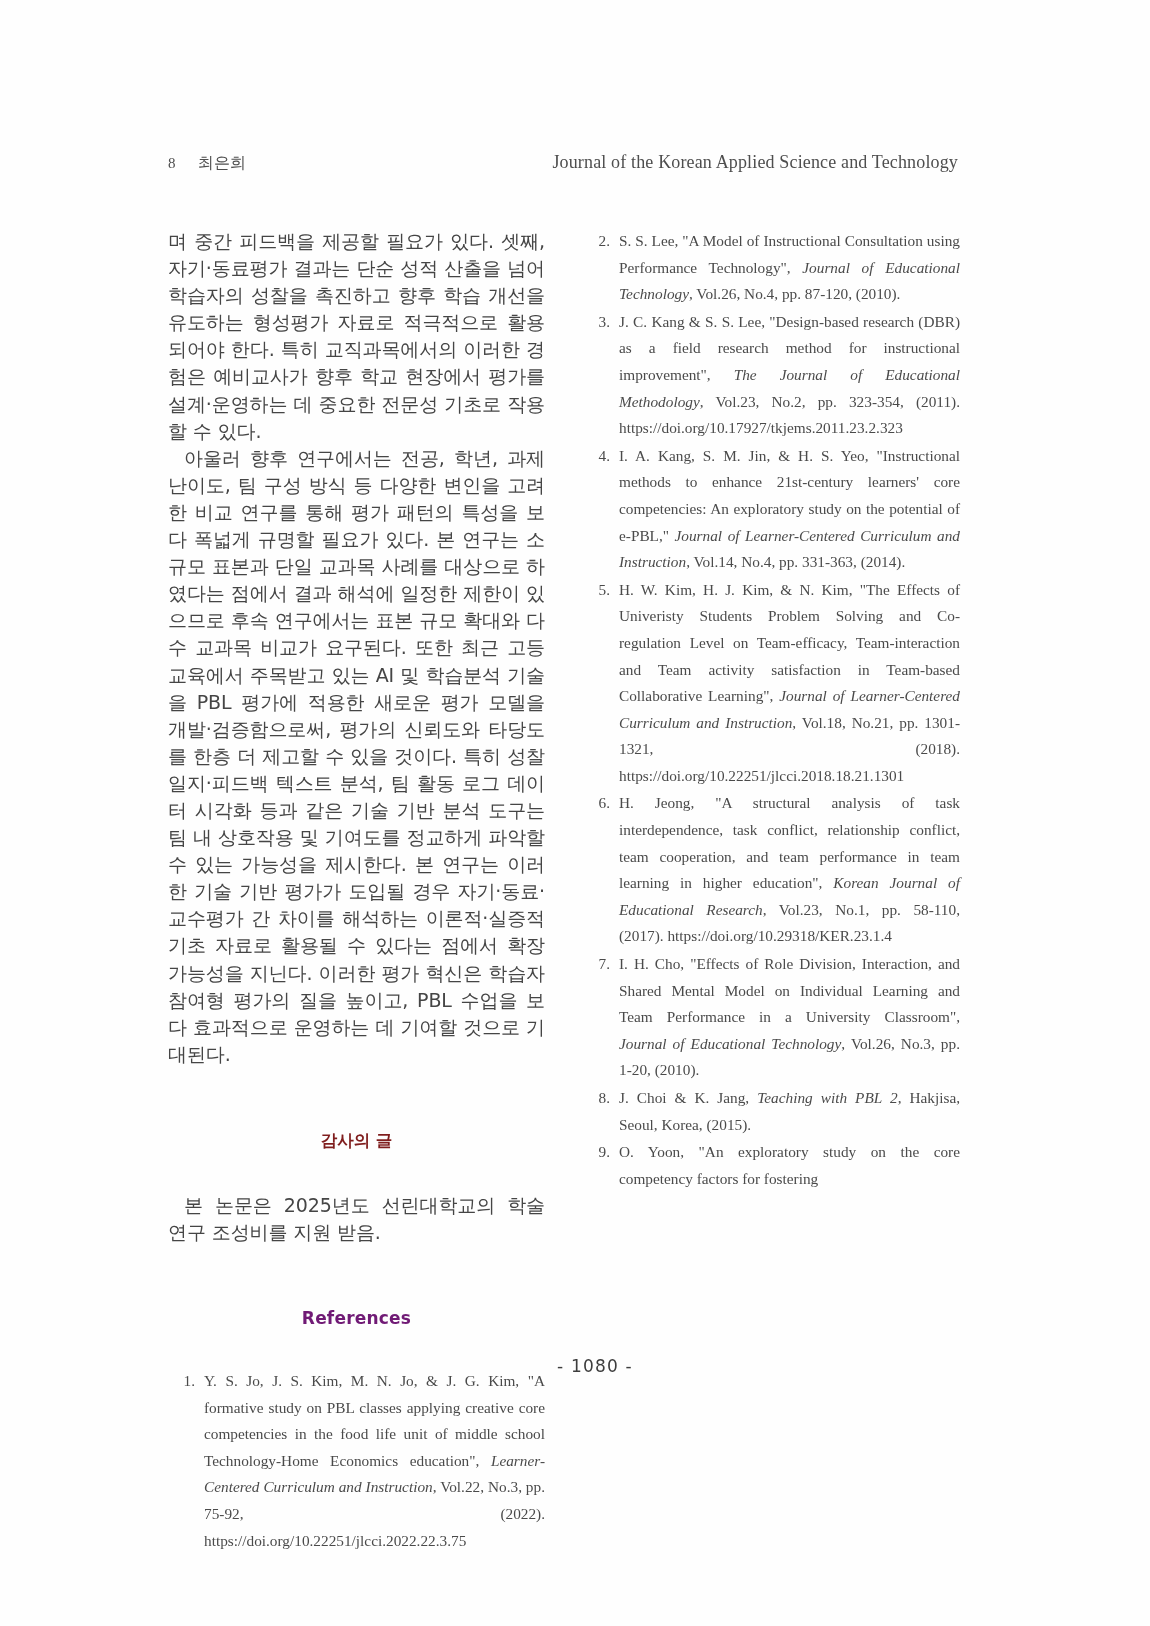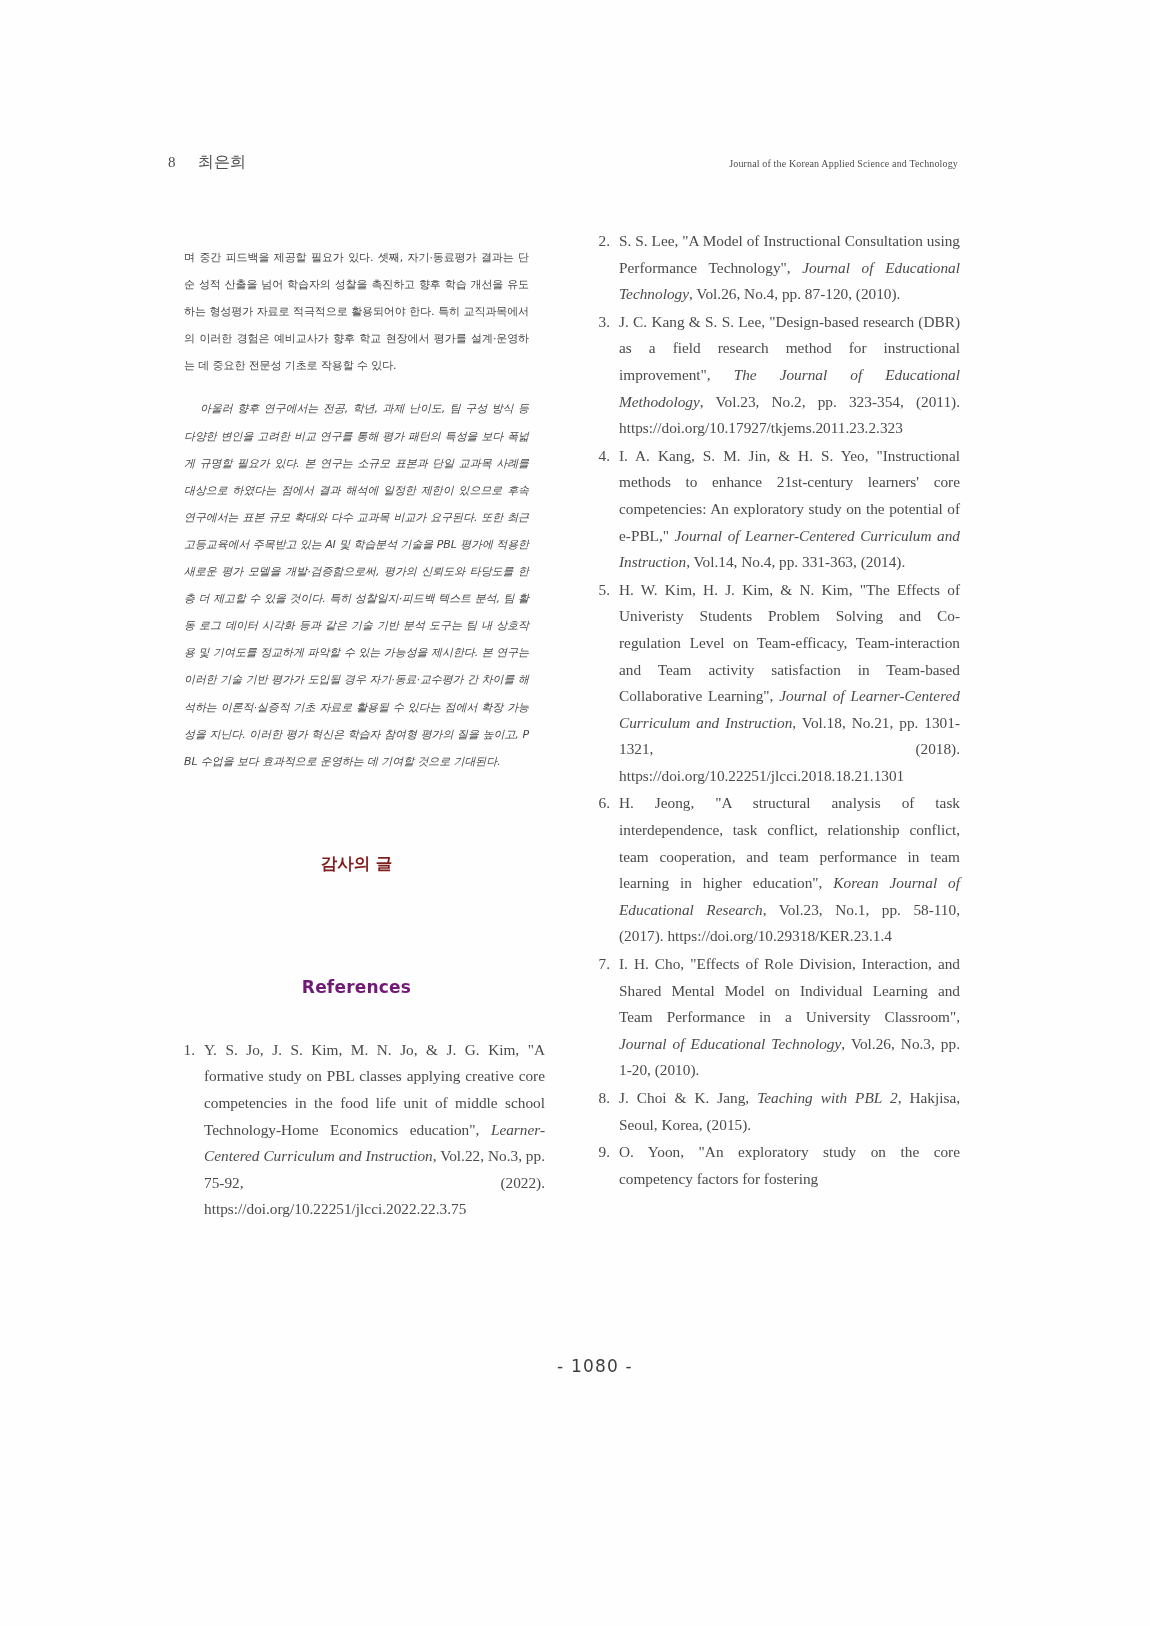--- a/index.html
+++ b/index.html
@@ -42,51 +42,51 @@
     gap: 22px;
     font-size: 15px;
     letter-spacing: 0.2px;
   }
   .rh-page-num { font-size: 15px; }
   .rh-author {
     font-family: "DejaVu Sans", "Liberation Sans", sans-serif;
     font-size: 16px;
   }
   .rh-right {
-    font-size: 10px;
+    font-size: 18px;
     letter-spacing: 0.15px;
     white-space: nowrap;
   }
 
   
   .columns {
     position: absolute;
     left: 168px;
     top: 228px;
     width: 792px;
     display: flex;
     gap: 38px;
   }
   .col {
     width: 377px;
   }
 
   
   .ko-par {
     font-family: "DejaVu Sans", "Liberation Sans", sans-serif;
-    font-size: 11px;
+    font-size: 19px;
     line-height: 27.1px;
     text-align: justify;
     text-justify: inter-character;
     color: #454545;
-    margin: 16px;
+    margin: 0;
     word-break: break-all;
     letter-spacing: -0.1px;
   }
-  .ko-par + .ko-par { text-indent: 16px; font-style: italic; }
+  .ko-par + .ko-par { text-indent: 16px; }
 
   .heading-ko {
     font-family: "DejaVu Sans", "Liberation Sans", sans-serif;
     font-weight: bold;
     font-size: 16.5px;
     text-align: center;
     color: #7f1d1d;
     margin: 0;
   }
   .heading-en {
@@ -178,20 +178,21 @@
 
   <div class="columns">
 
     <div class="col">
       <p class="ko-par">며 중간 피드백을 제공할 필요가 있다. 셋째, 자기·동료평가 결과는 단순 성적 산출을 넘어 학습자의 성찰을 촉진하고 향후 학습 개선을 유도하는 형성평가 자료로 적극적으로 활용되어야 한다. 특히 교직과목에서의 이러한 경험은 예비교사가 향후 학교 현장에서 평가를 설계·운영하는 데 중요한 전문성 기초로 작용할 수 있다.</p>
       <p class="ko-par">아울러 향후 연구에서는 전공, 학년, 과제 난이도, 팀 구성 방식 등 다양한 변인을 고려한 비교 연구를 통해 평가 패턴의 특성을 보다 폭넓게 규명할 필요가 있다. 본 연구는 소규모 표본과 단일 교과목 사례를 대상으로 하였다는 점에서 결과 해석에 일정한 제한이 있으므로 후속 연구에서는 표본 규모 확대와 다수 교과목 비교가 요구된다. 또한 최근 고등교육에서 주목받고 있는 AI 및 학습분석 기술을 PBL 평가에 적용한 새로운 평가 모델을 개발·검증함으로써, 평가의 신뢰도와 타당도를 한층 더 제고할 수 있을 것이다. 특히 성찰일지·피드백 텍스트 분석, 팀 활동 로그 데이터 시각화 등과 같은 기술 기반 분석 도구는 팀 내 상호작용 및 기여도를 정교하게 파악할 수 있는 가능성을 제시한다. 본 연구는 이러한 기술 기반 평가가 도입될 경우 자기·동료·교수평가 간 차이를 해석하는 이론적·실증적 기초 자료로 활용될 수 있다는 점에서 확장 가능성을 지닌다. 이러한 평가 혁신은 학습자 참여형 평가의 질을 높이고, PBL 수업을 보다 효과적으로 운영하는 데 기여할 것으로 기대된다.</p>
 
       <div class="gap-lg"></div>
       <h2 class="heading-ko">감사의 글</h2>
       <div class="gap-md"></div>
+      <p class="ko-par" style="text-indent:16px">본 논문은 2025년도 선린대학교의 학술 연구 조성비를 지원 받음.</p>
 
       <div class="gap-lg"></div>
       <h2 class="heading-en">References</h2>
       <div class="gap-md"></div>
 
       <ol class="ref-list" id="ref-list-left">
           <li class="ref-item">
             <span class="ref-num">1.</span>
             <span class="ref-body"><span>Y. S. Jo, J. S. Kim, M. N. Jo, &amp; J. G. Kim, "A formative study on PBL classes applying creative core competencies in the food life unit of middle school Technology-Home Economics education", </span><i>Learner-Centered Curriculum and Instruction</i><span>, Vol.22, No.3, pp. 75-92, (2022). https://doi.org/10.22251/jlcci.2022.22.3.75</span></span>
           </li>

